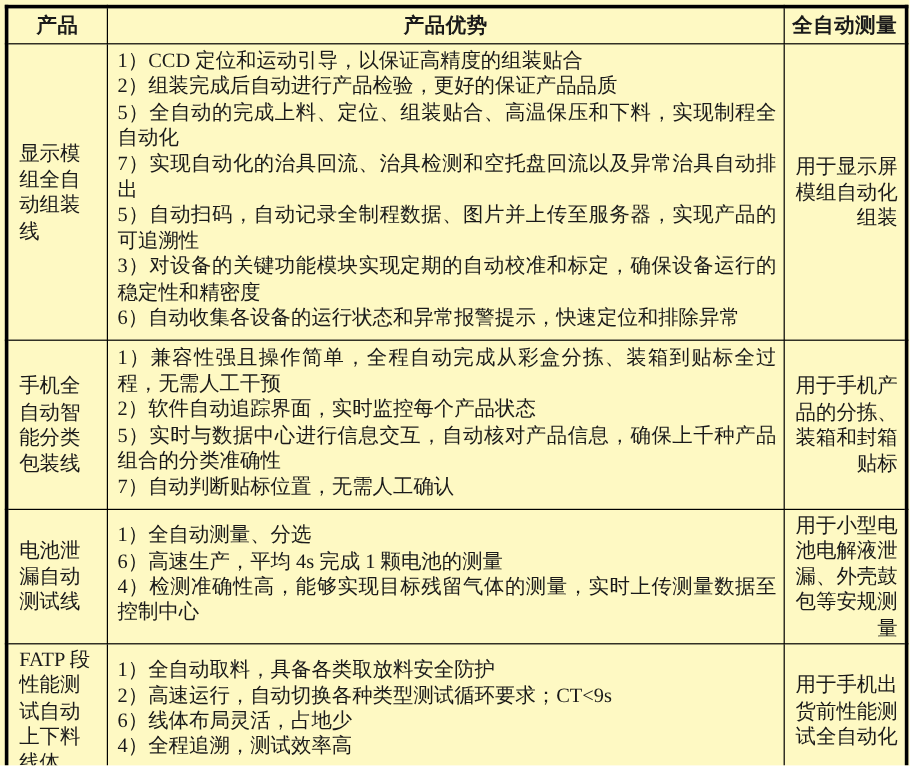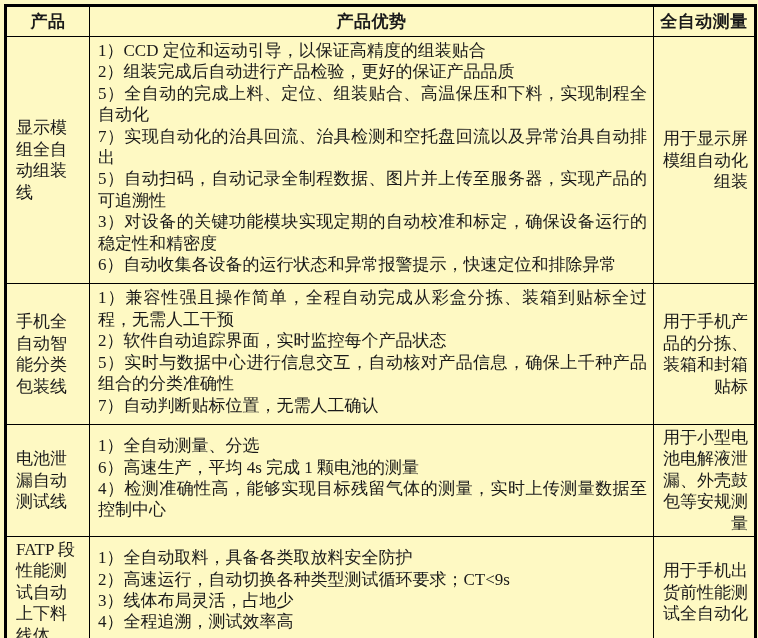--- a/index.html
+++ b/index.html
@@ -115,20 +115,20 @@
           <p>6）高速生产，平均 4s 完成 1 颗电池的测量</p>
           <p>4）检测准确性高，能够实现目标残留气体的测量，实时上传测量数据至控制中心</p>
         </td>
         <td class="c3">用于小型电池电解液泄漏、外壳鼓包等安规测量</td>
       </tr>
       <tr class="r4">
         <td class="c1">FATP 段性能测试自动上下料线体</td>
         <td class="c2">
           <p>1）全自动取料，具备各类取放料安全防护</p>
           <p>2）高速运行，自动切换各种类型测试循环要求；CT&lt;9s</p>
-          <p>3）线体布局灵活，占地少</p>
+          <p>6）线体布局灵活，占地少</p>
           <p>4）全程追溯，测试效率高</p>
         </td>
         <td class="c3">用于手机出货前性能测试全自动化</td>
       </tr>
     </tbody>
   </table>
 </div>
 
 </body></html>

